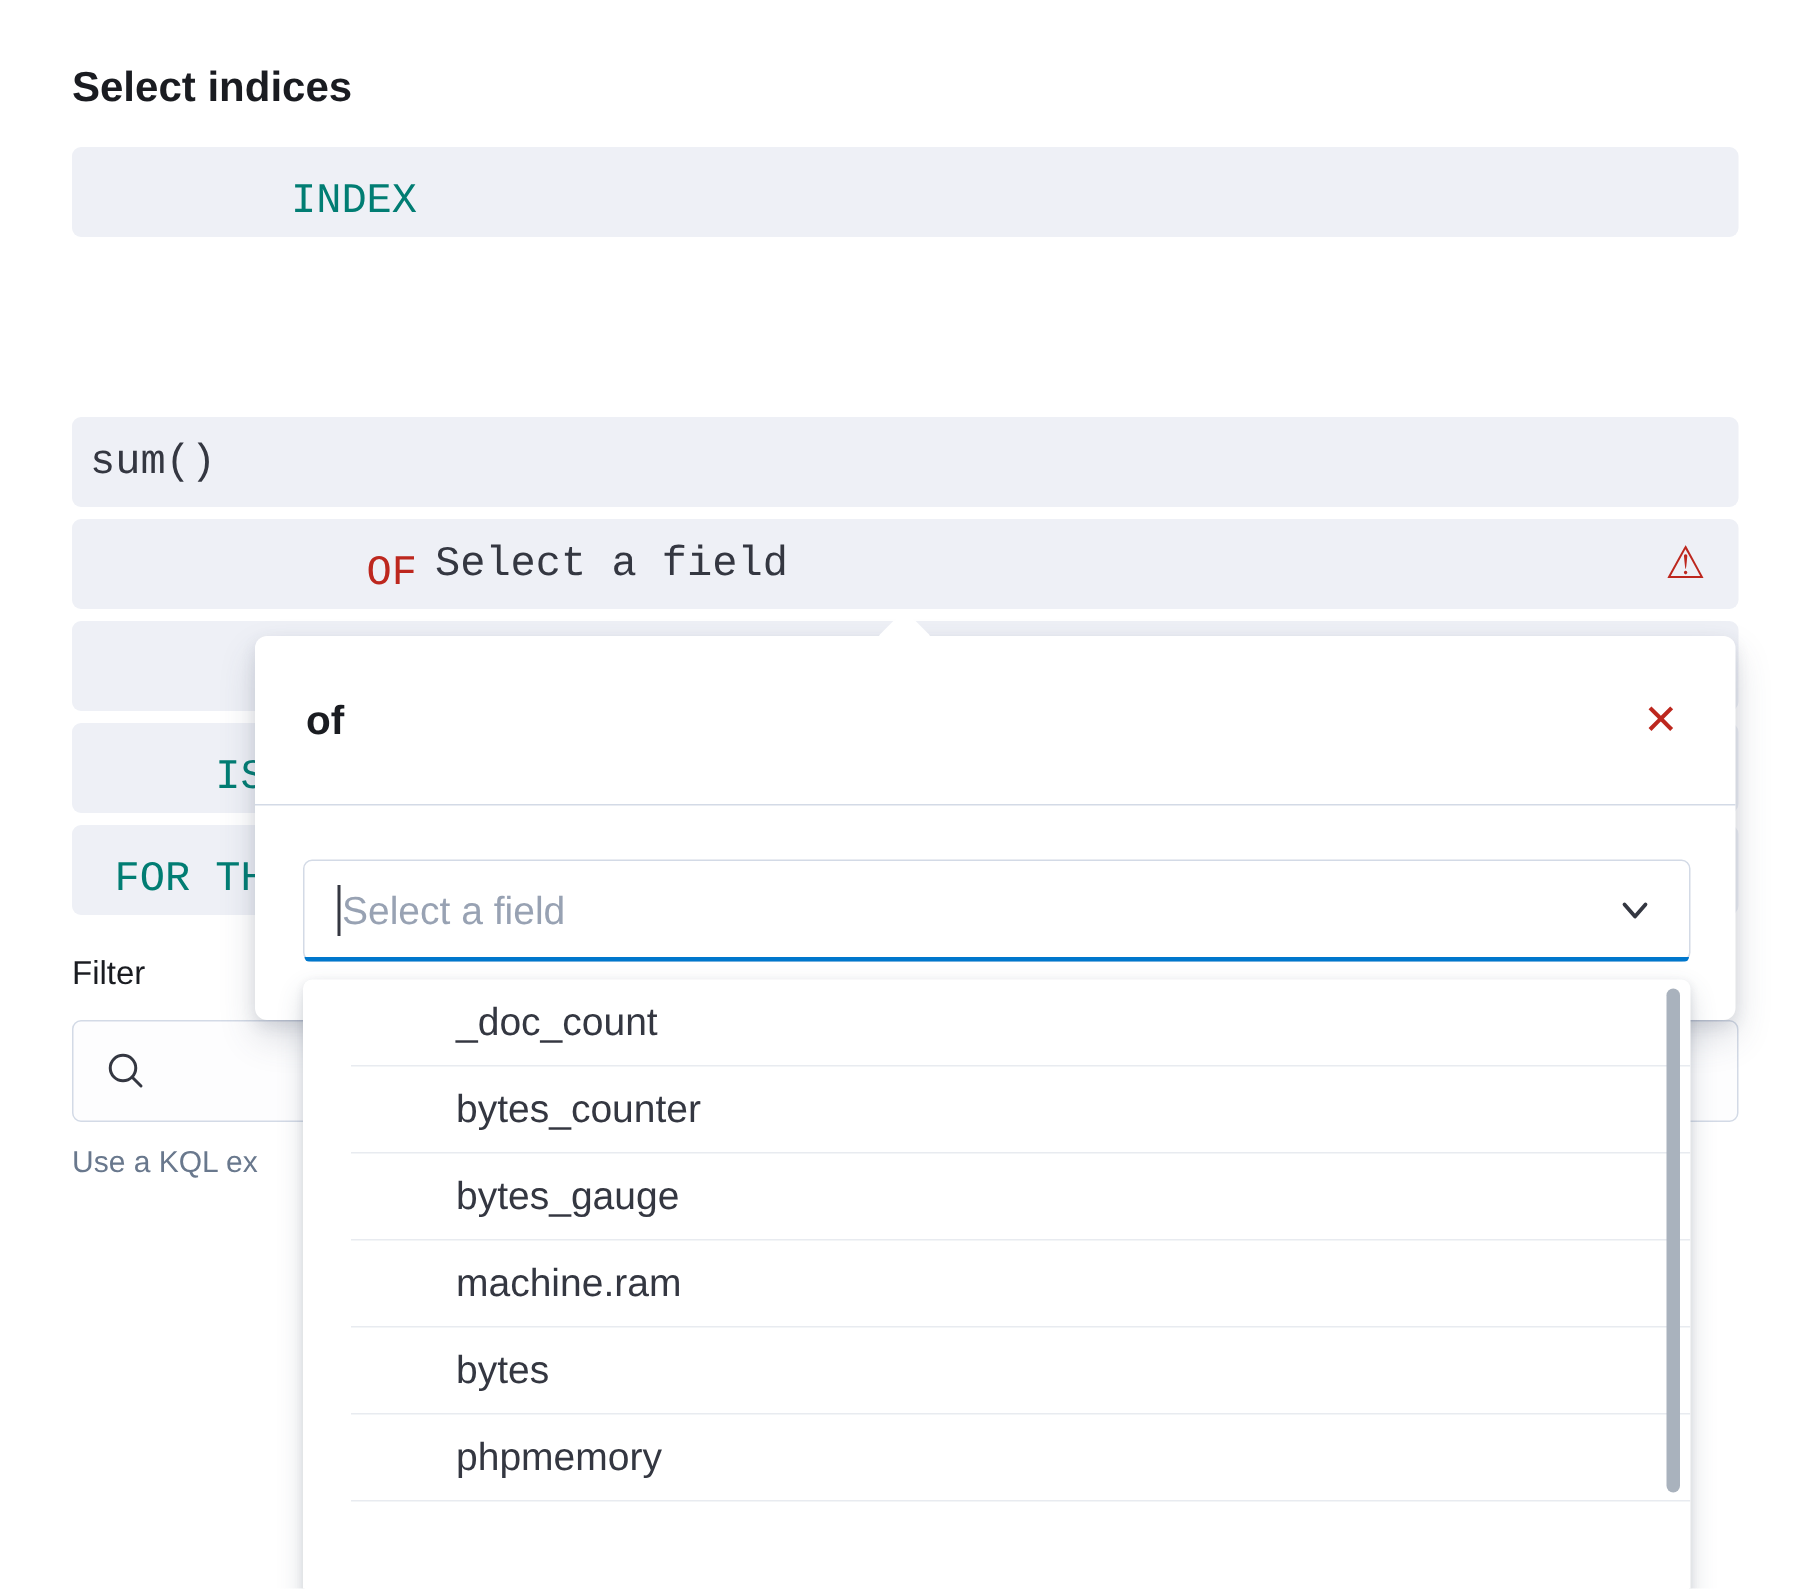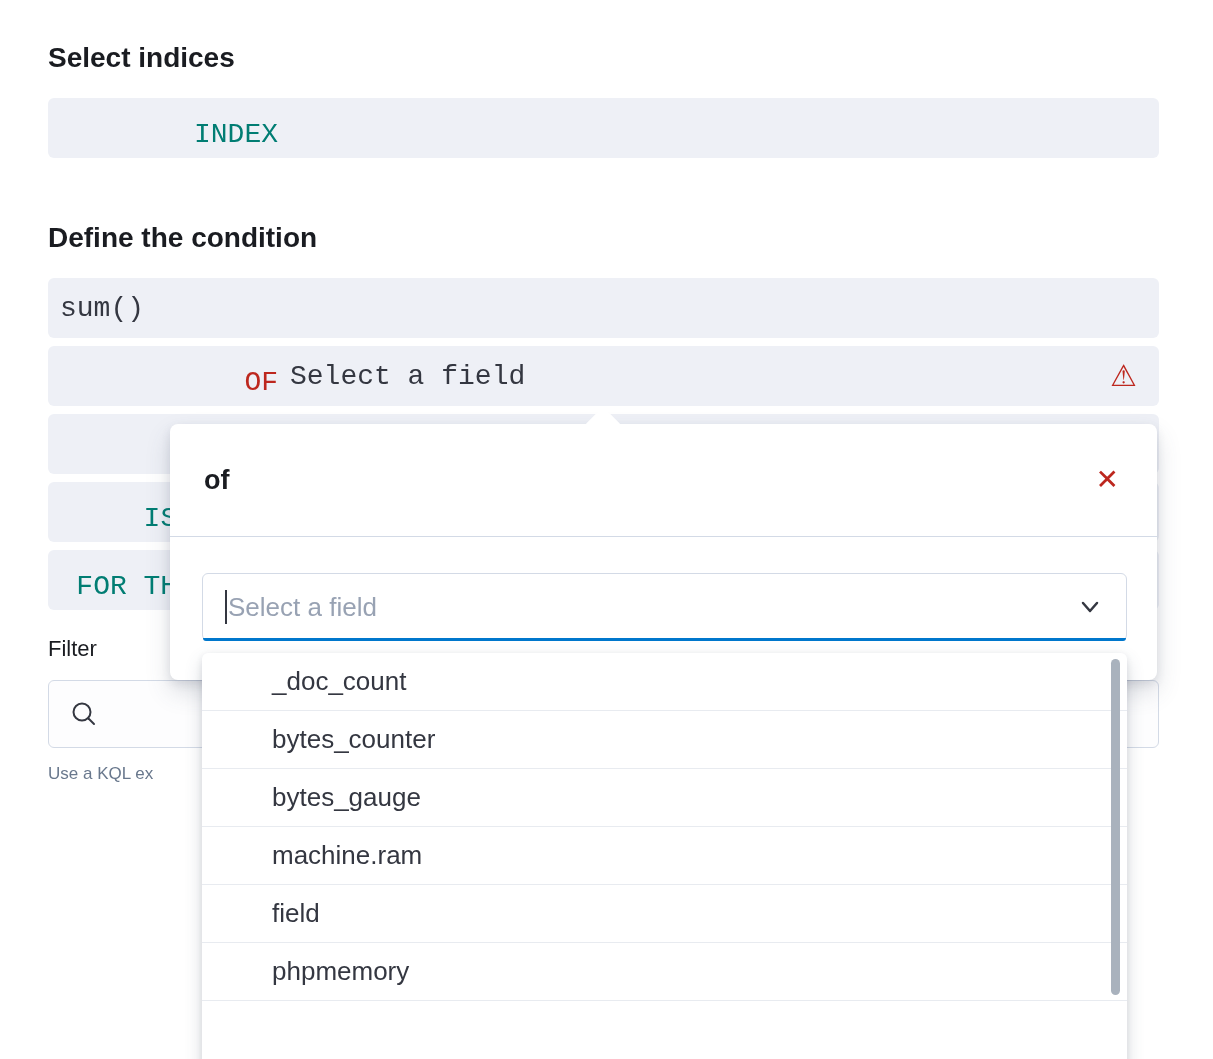--- a/index.html
+++ b/index.html
@@ -29,21 +29,21 @@
 
   #filter-label { position: absolute; left: 48px; top: 636px; font-size: 22px; font-weight: 400; color: #1a1c21; }
 
   .search-box { position: absolute; left: 48px; top: 680px; width: 1111px; height: 68px;
     background: #fdfdfe; border: 1px solid #d3dae6; border-radius: 6px;
     display: flex; align-items: center; padding: 0 20px; }
   .search-box svg { flex: 0 0 auto; }
   .search-box input { border: none; outline: none; background: transparent; flex: 1;
     font-size: 26px; margin-left: 14px; color: #343741; }
 
-  #kql-help { position: absolute; left: 48px; top: 764px; font-size: 17px; color: #69788d; }
+  #kql-help { position: absolute; left: 48px; top: 764px; font-size: 20px; color: #69788d; }
 
   
   .popover { position: absolute; left: 170px; top: 424px; width: 987px; height: 256px;
     background: #fff; border-radius: 8px;
     box-shadow: 0 12px 24px rgba(65,78,101,.18), 0 4px 10px rgba(65,78,101,.12); }
   .popover-arrow { position: absolute; top: -12px; left: 420px; width: 26px; height: 26px;
     background: #fff; transform: rotate(45deg); border-radius: 3px; }
   .popover-titlebar { position: relative; height: 113px; border-bottom: 1px solid #d3dae6;
     display: flex; align-items: center; justify-content: space-between; padding: 0 34px; }
   .popover-title { font-size: 27px; font-weight: 700; color: #1a1c21; }
@@ -58,36 +58,35 @@
   .caret { width: 0; height: 34px; border-left: 2px solid #343741; margin-right: 1px; }
   .combo-input input { border: none; outline: none; flex: 1; font-size: 26px; color: #343741; background: transparent; }
   .combo-input input::placeholder { color: #98A2B3; opacity: 1; }
   .chevron { flex: 0 0 auto; margin-left: 12px; cursor: pointer; }
 
   
   .options-panel { position: absolute; left: 202px; top: 653px; width: 925px; height: 420px;
     background: #fff; border-radius: 6px;
     box-shadow: 0 8px 18px rgba(65,78,101,.2), 0 2px 6px rgba(65,78,101,.12); overflow: hidden; }
   .option-row { height: 58px; display: flex; align-items: center; padding-left: 70px;
-    font-size: 26px; color: #343741; border-bottom: 1px solid #e8ebf0; cursor: pointer; }
+    font-size: 26px; color: #343741; border-bottom: 1px solid #e8ebf0; cursor: pointer; margin-left: 32px; }
   .scrollbar-thumb { position: absolute; right: 7px; top: 6px; width: 9px; height: 336px;
     background: #a9b2bd; border-radius: 5px; cursor: pointer; }
 </style>
 </head>
 <body>
 
 <div class="stage">
 
   <div class="section-title" id="title-indices">Select indices</div>
 
   <div class="expr-bar" id="bar-index">
     <span class="expr-key">INDEX</span>
   </div>
 
-  <div class="section-title" id="title-condition">Define the condition</div>
 
   <div class="expr-bar" id="bar-when">
     <span class="expr-val">sum()</span>
   </div>
 
   <div class="expr-bar" id="bar-of">
     <span class="expr-key error">OF</span>
     <span class="expr-val">Select a field</span>
     <span class="warn-icon">⚠</span>
   </div>
@@ -136,18 +135,18 @@
       <polyline points="7,10 14,18 21,10" fill="none" stroke="#343741" stroke-width="2.5" stroke-linecap="round" stroke-linejoin="round"></polyline>
     </svg>
     <span class="combo-underline"></span>
   </div>
 
   <div class="options-panel">
     <div class="option-row">_doc_count</div>
     <div class="option-row">bytes_counter</div>
     <div class="option-row">bytes_gauge</div>
     <div class="option-row">machine.ram</div>
-    <div class="option-row">field</div>
+    <div class="option-row">bytes</div>
     <div class="option-row">phpmemory</div>
     <div class="scrollbar-thumb"></div>
   </div>
 
 </div>
 
 </body></html>

